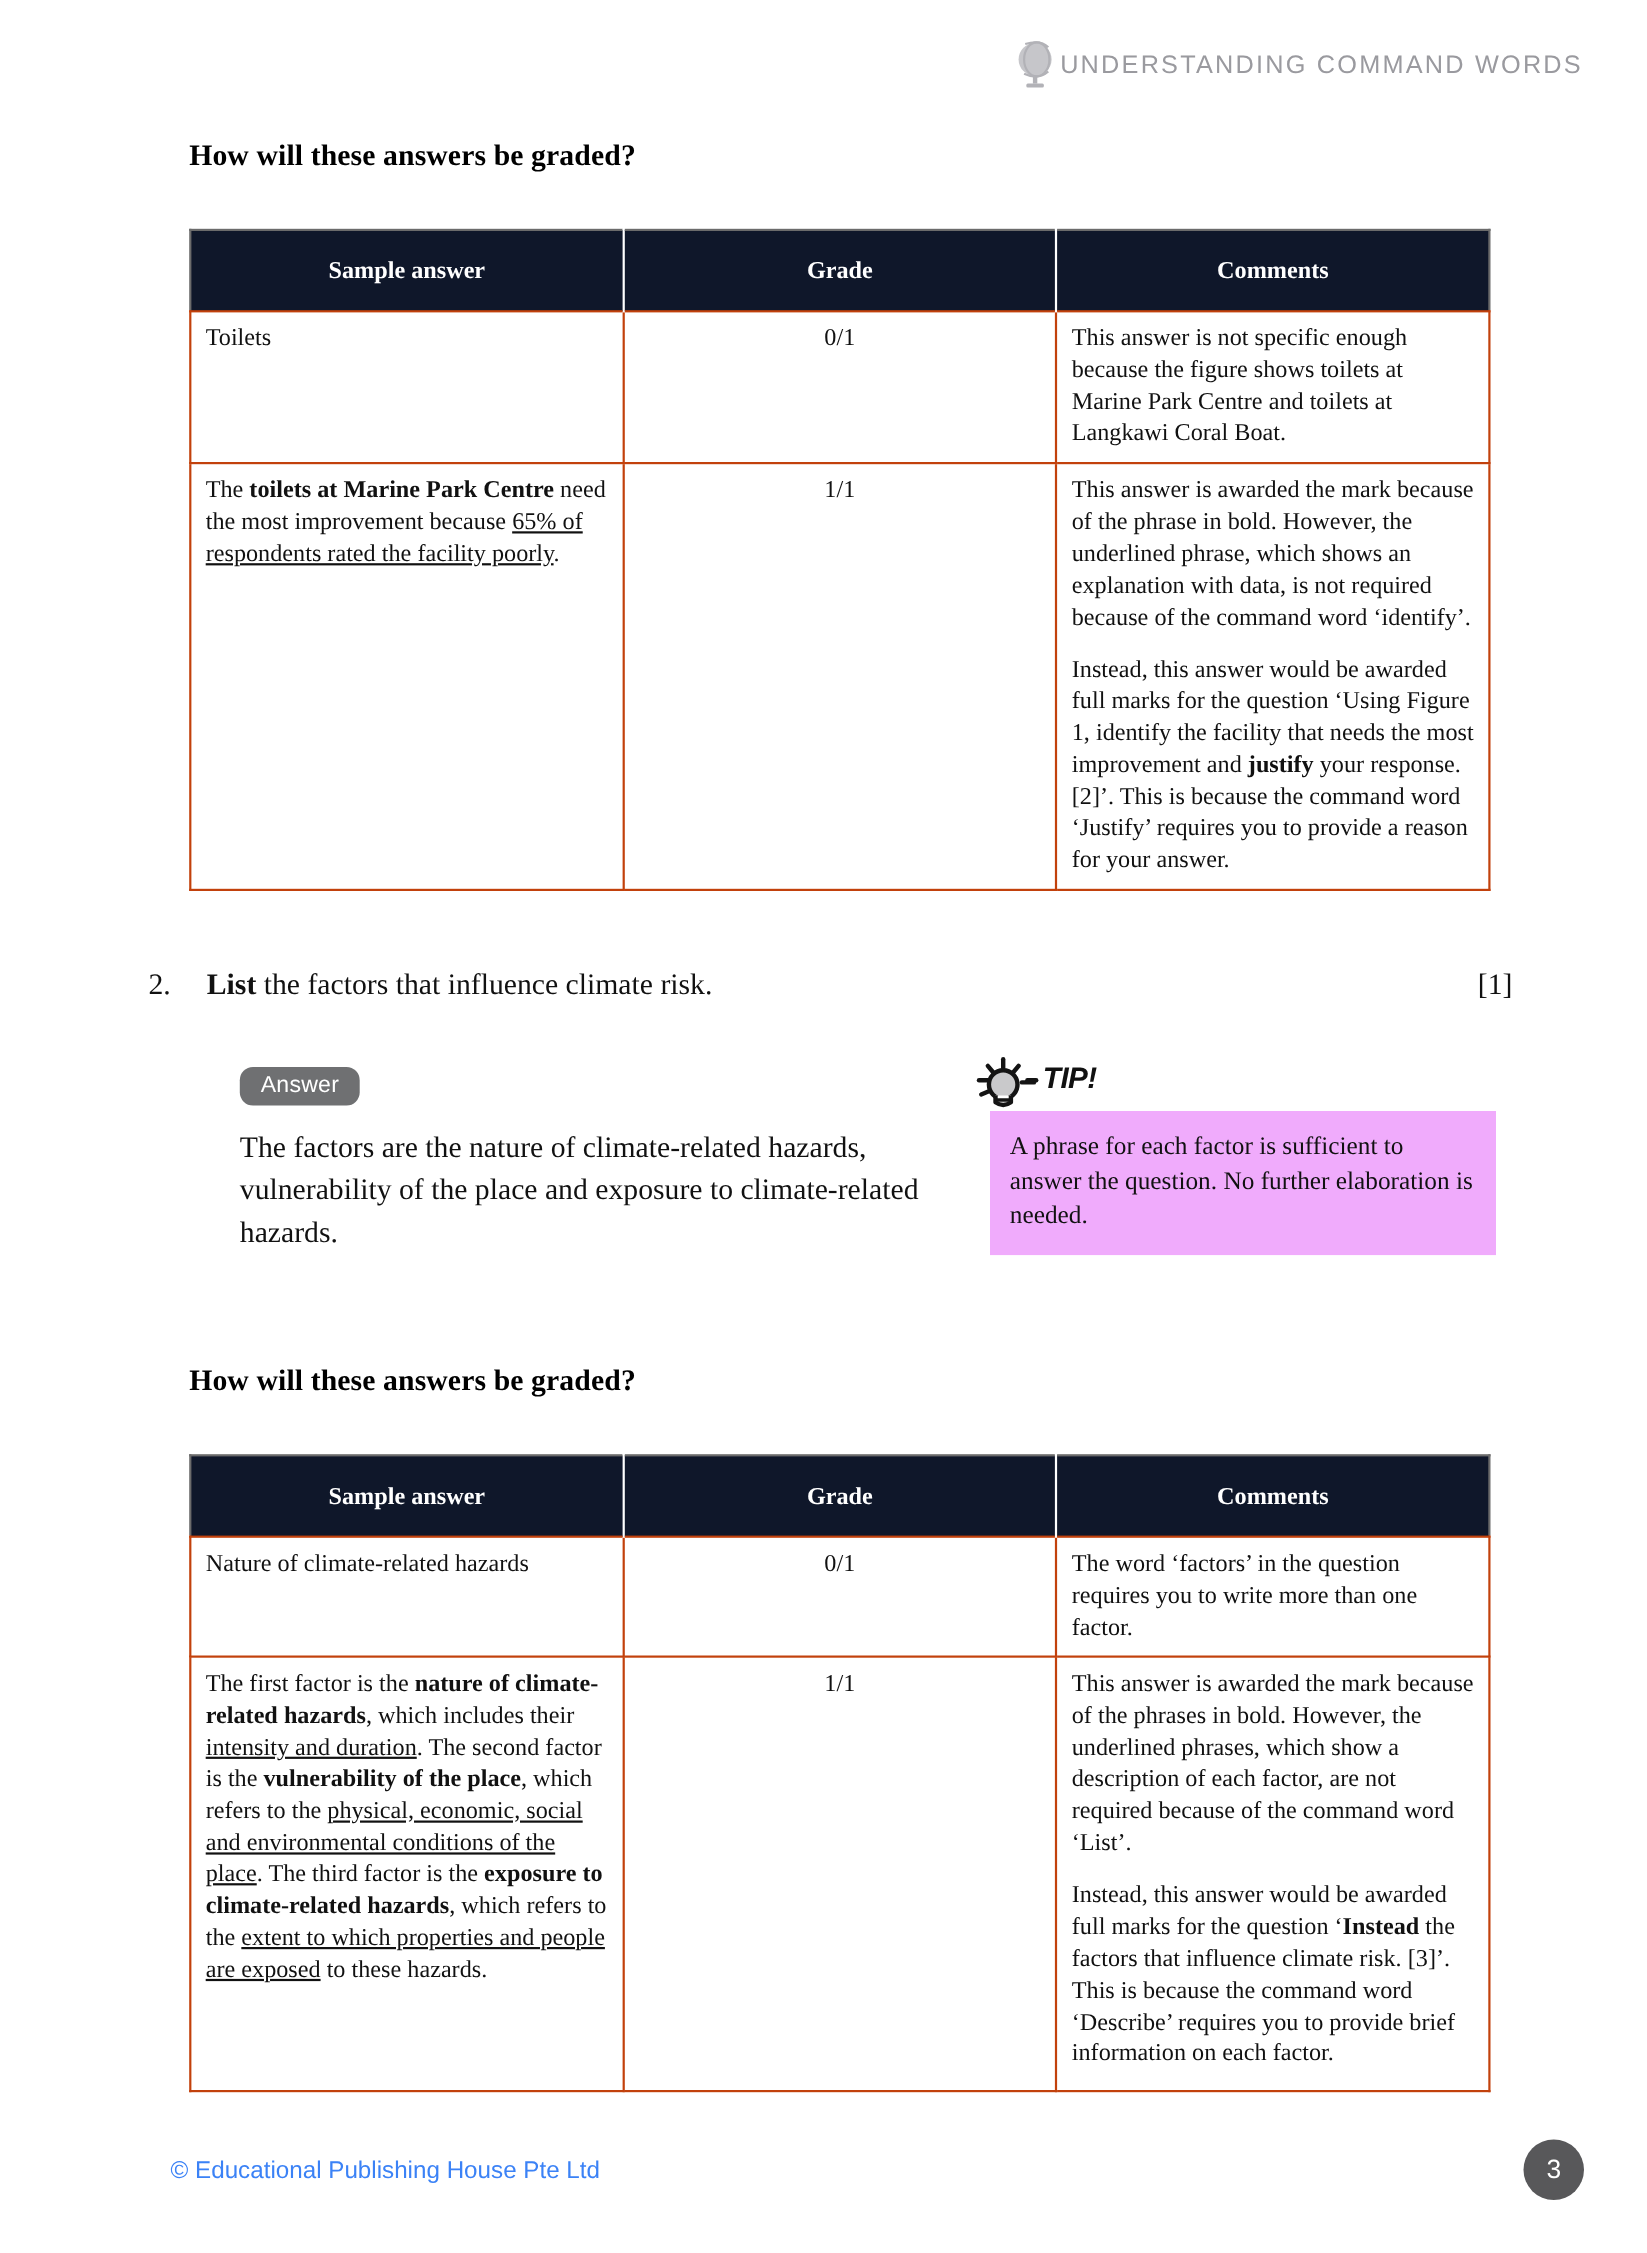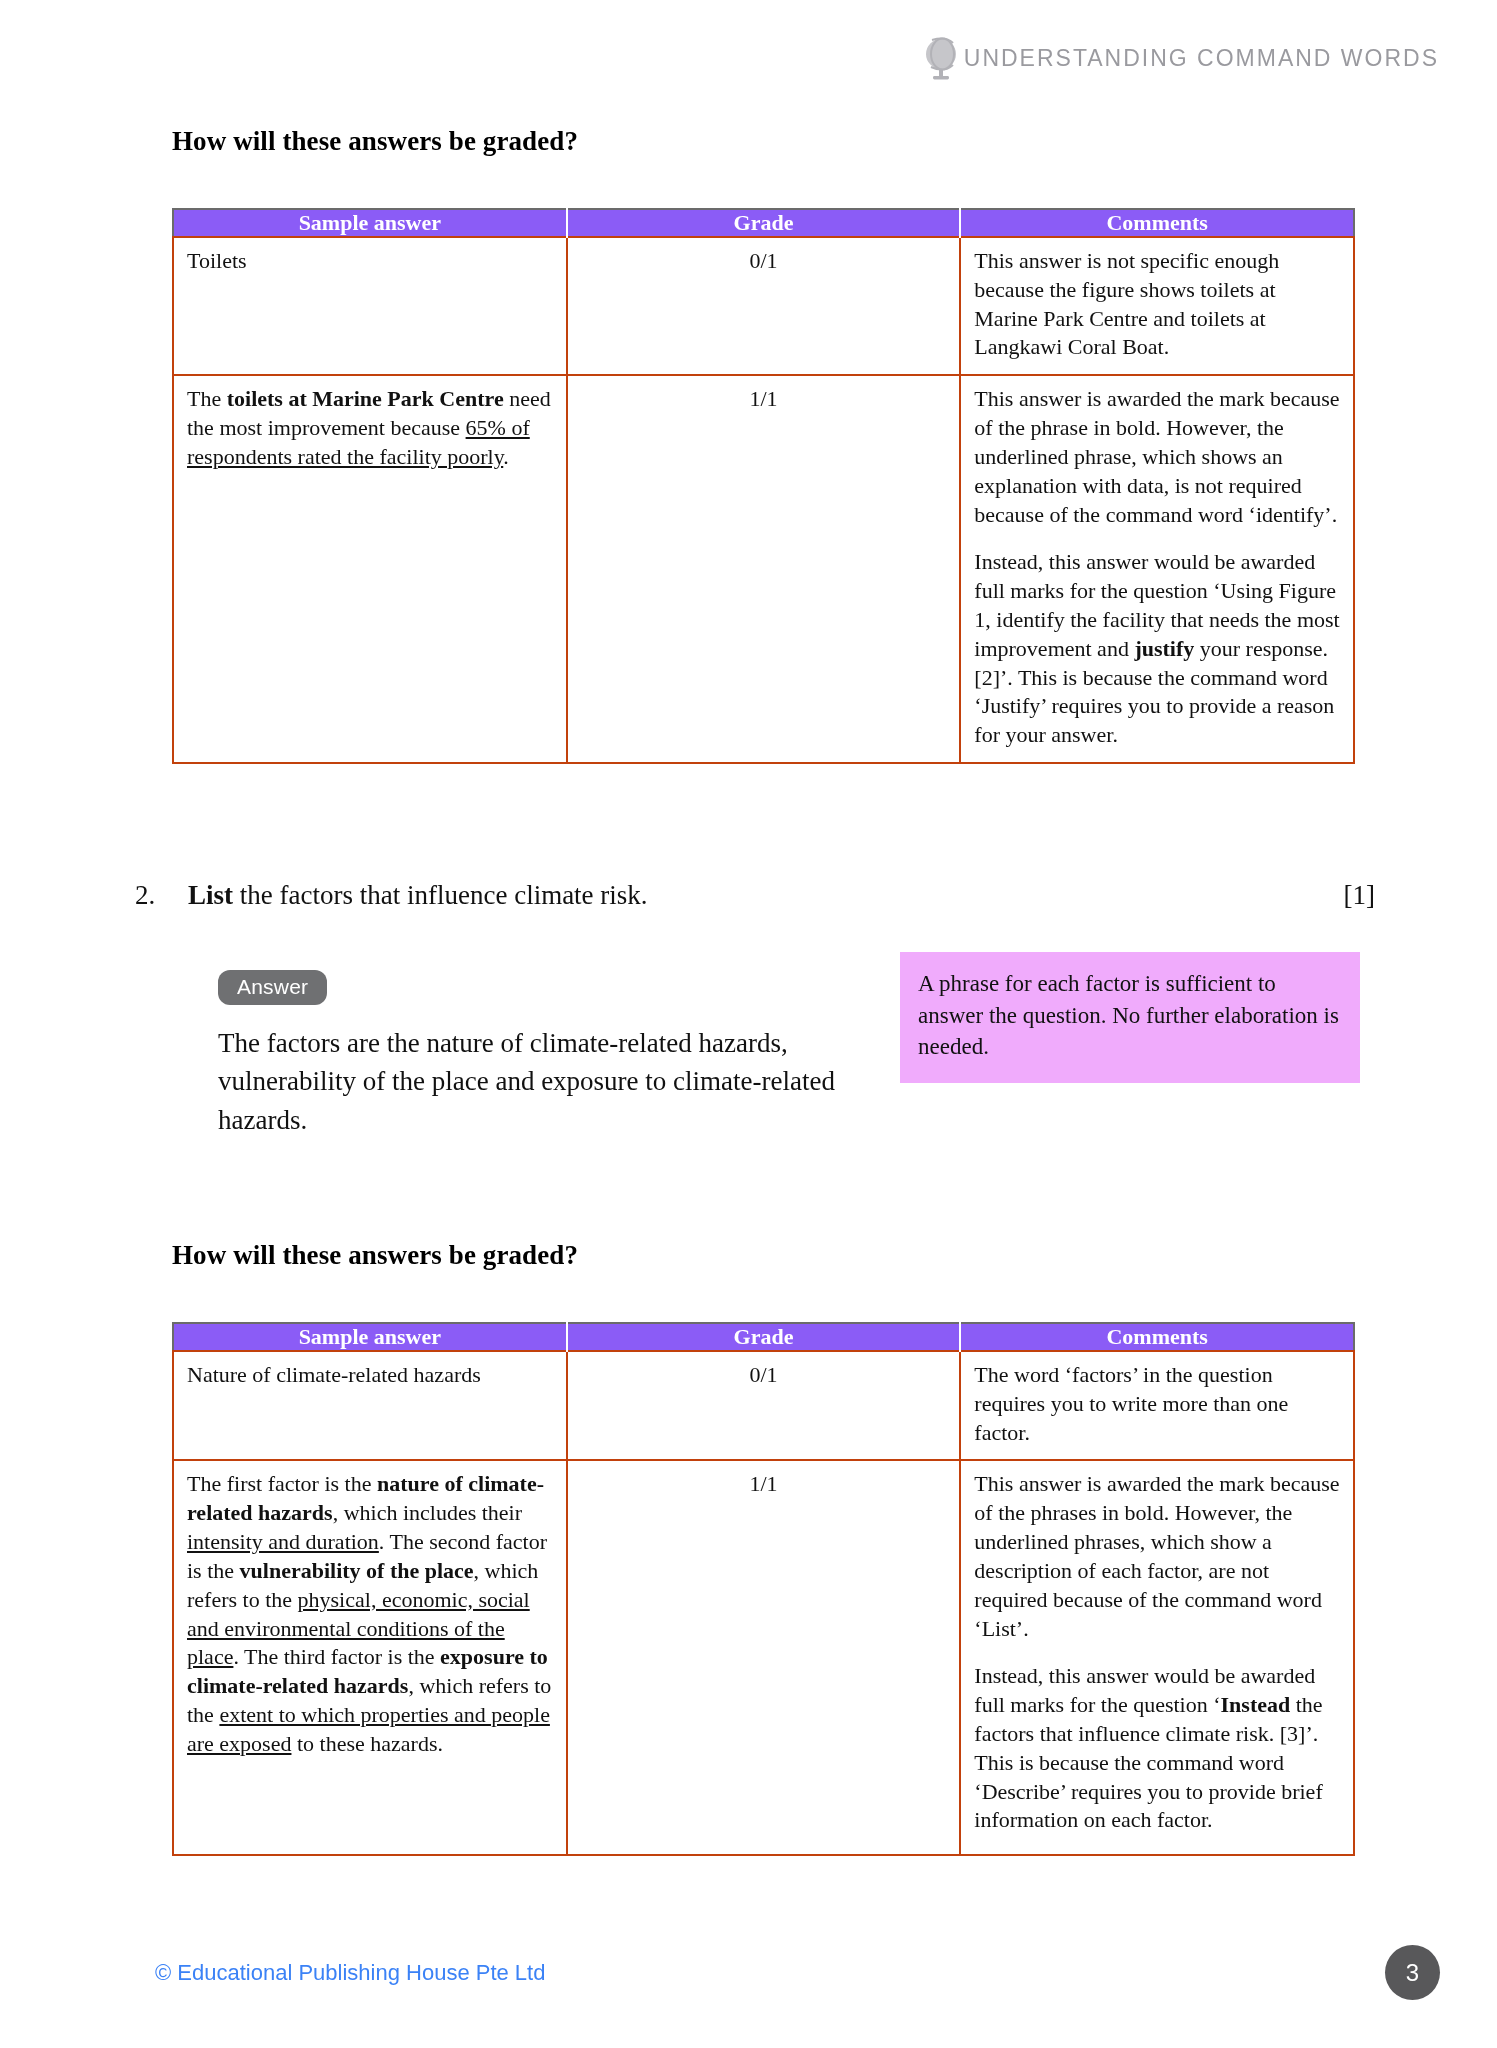--- a/index.html
+++ b/index.html
@@ -48,27 +48,27 @@
   }
 
   
   table.grade-table {
     border-collapse: collapse;
     table-layout: fixed;
     width: 1183px;
     border: 2px solid #6b6b6b;
   }
   table.grade-table th {
-    background: #8b5cf6;
+    background: #0f172a;
     color: #ffffff;
     font-family: "Liberation Serif", serif;
     font-weight: bold;
     font-size: 22px;
     text-align: center;
-    padding: 0 6px;
+    padding: 23px 6px;
     border-left: 2px solid #ffffff;
     border-right: 2px solid #ffffff;
   }
   table.grade-table th:first-child { border-left: none; }
   table.grade-table th:last-child  { border-right: none; }
   table.grade-table td {
     border: 2px solid #c2410c;
     vertical-align: top;
     font-size: 22px;
     line-height: 1.31;
@@ -225,20 +225,39 @@
     <span class="q-num">2.</span>
     <span class="q-text"><b>List</b><span> the factors that influence climate risk.</span></span>
     <span class="q-marks">[1]</span>
   </div>
 
   <div style="position:absolute; left:218px; top:970px;" class="answer-badge">Answer</div>
 
   <div class="answer-text" style="position:absolute; left:218px; top:1024px;">The factors are the nature of climate-related hazards, vulnerability of the place and exposure to climate-related hazards.</div>
 
   <div class="tip-wrap">
+    <div class="tip-head">
+      <span>
+        <svg width="72" height="58" viewBox="0 0 72 58" aria-hidden="true" style="position:absolute;left:0;top:0;">
+          <g stroke="#141414" stroke-width="4" stroke-linecap="round">
+            <line x1="32" y1="3" x2="32" y2="11"></line>
+            <line x1="18" y1="9" x2="23" y2="15"></line>
+            <line x1="46" y1="9" x2="41" y2="15"></line>
+            <line x1="10" y1="22" x2="18" y2="22"></line>
+            <line x1="54" y1="22" x2="62" y2="22"></line>
+            <line x1="12" y1="35" x2="19" y2="32"></line>
+          </g>
+          <circle cx="32" cy="26" r="13" fill="#c9c9cb" stroke="#141414" stroke-width="4"></circle>
+          <path d="M25 36 L25 42 Q32 47 39 42 L39 36" fill="#ffffff" stroke="#141414" stroke-width="4" stroke-linejoin="round"></path>
+          <line x1="26" y1="40" x2="38" y2="40" stroke="#141414" stroke-width="3"></line>
+          <line x1="49" y1="24" x2="60" y2="24" stroke="#141414" stroke-width="4" stroke-linecap="round"></line>
+        </svg>
+      </span>
+      <span class="tip-label">TIP!</span>
+    </div>
     <div class="tip-box">A phrase for each factor is sufficient to answer the question. No further elaboration is needed.</div>
   </div>
 
   <div class="section-heading" style="position:absolute; left:172px; top:1240px;">How will these answers be graded?</div>
 
   <div style="position:absolute; left:172px; top:1322px;">
     <table class="grade-table">
       <thead>
         <tr>
           <th class="c-answer">Sample answer</th>

